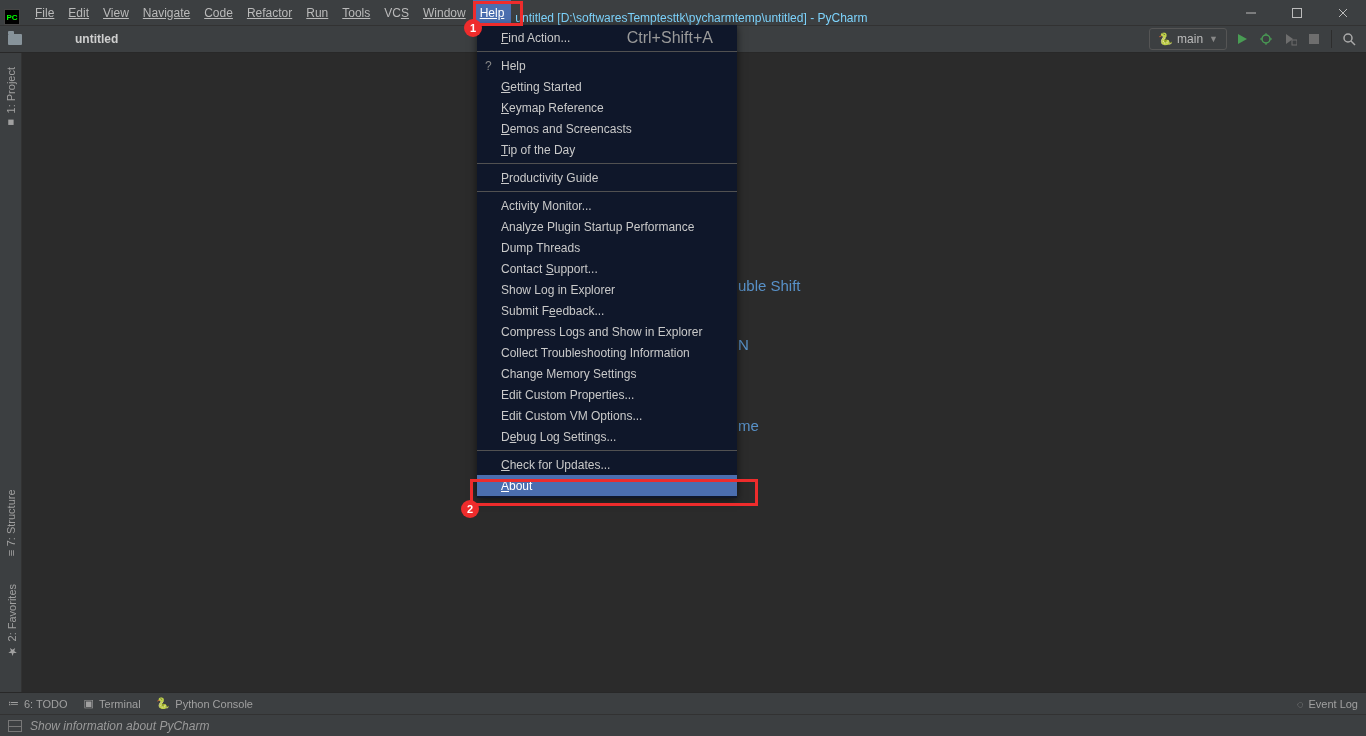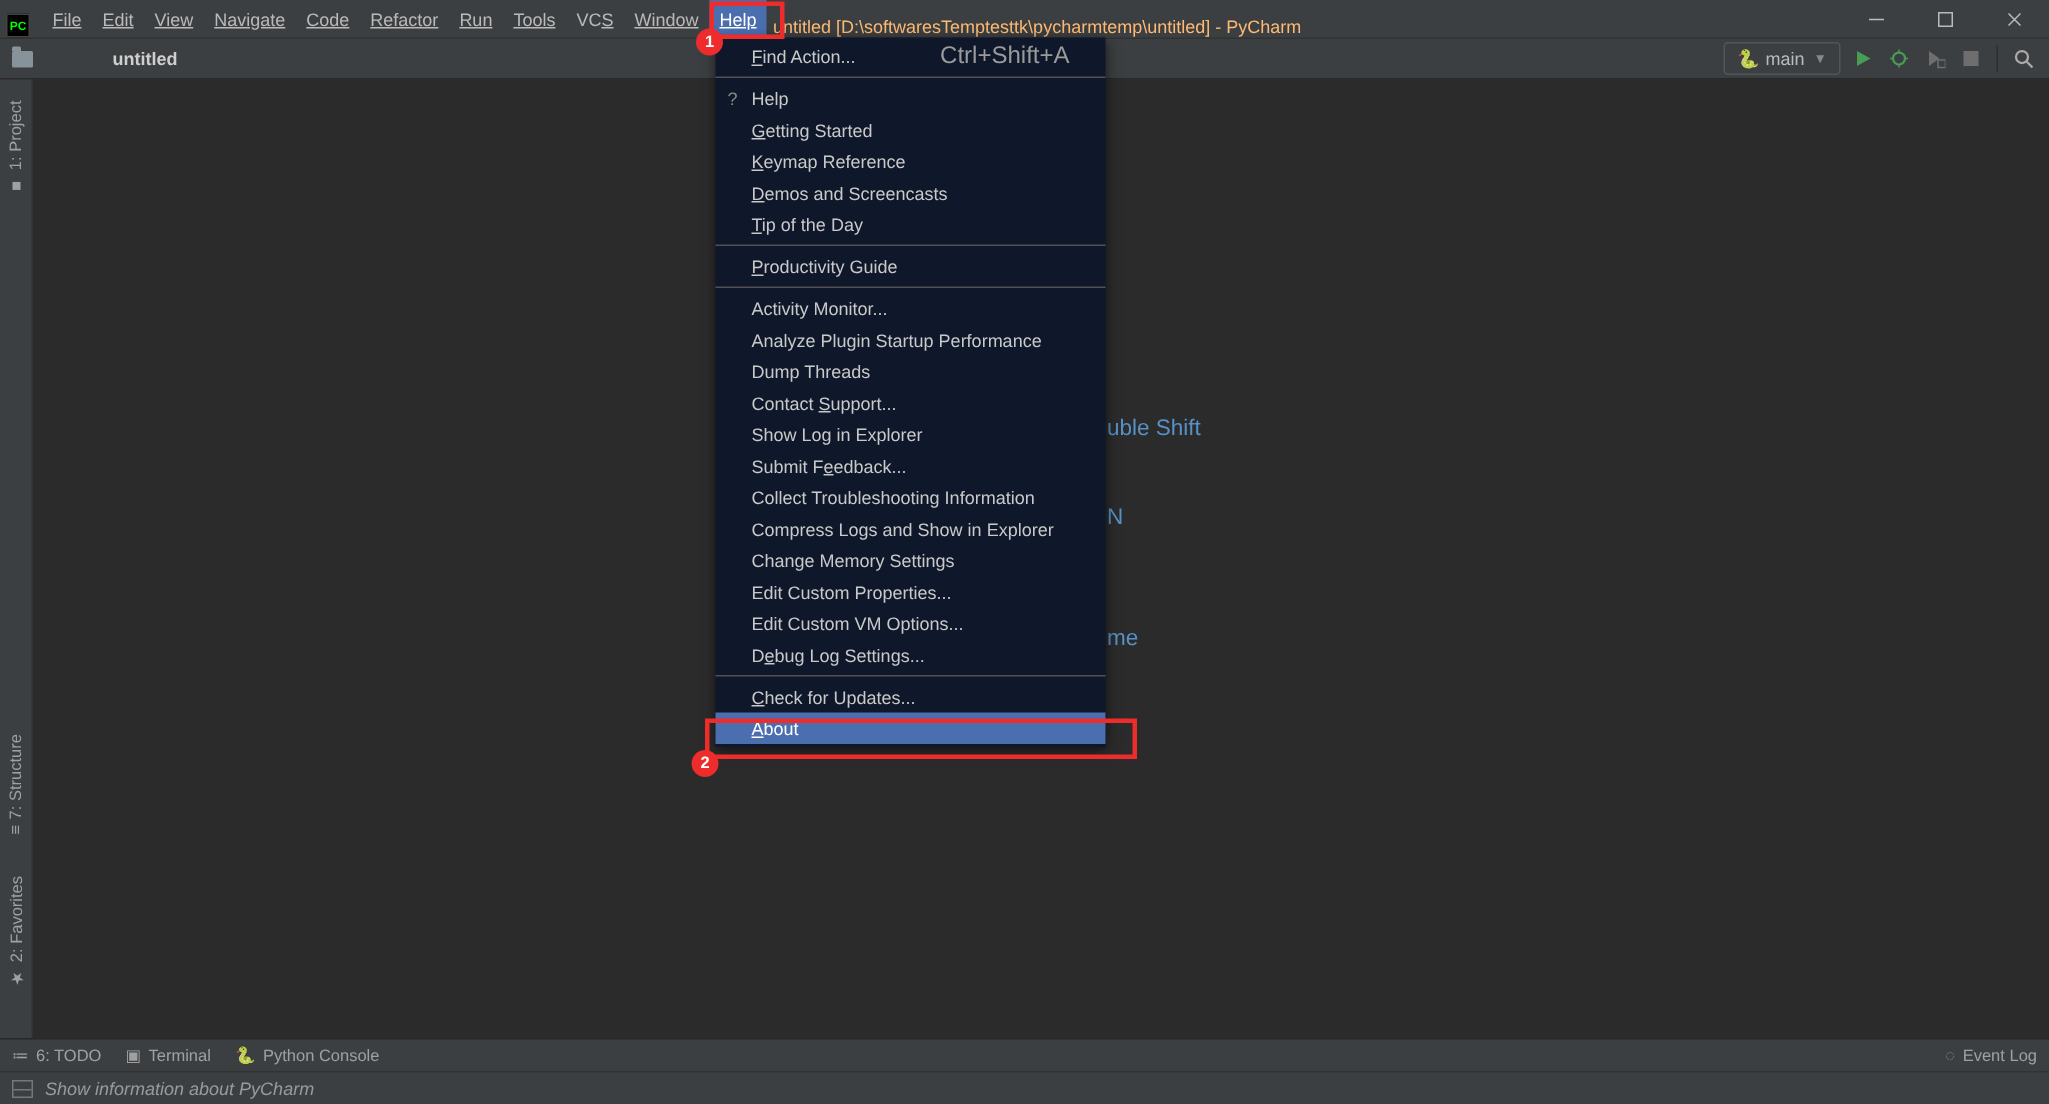--- a/index.html
+++ b/index.html
@@ -5,21 +5,21 @@
 * { margin: 0; padding: 0; box-sizing: border-box; font-family: "Segoe UI", Arial, sans-serif; }
 body { width: 1366px; height: 736px; background: #2b2b2b; color: #bbbbbb; font-size: 12px; overflow: hidden; position: relative; }
 
 
 .title-bar { height: 25px; background: #3c3f41; display: flex; align-items: flex-end; padding: 0 4px; position: relative; }
 .app-icon { width: 16px; height: 16px; background: #000; color: #0f0; font-size: 8px; font-weight: bold; display: flex; align-items: center; justify-content: center; margin-right: 8px; border: 1px solid #444;}
 .menu-bar { display: flex; align-items: center; height: 100%; }
 .menu-item { padding: 0 7px; height: 100%; display: flex; align-items: center; cursor: default; color: #bababa; }
 .menu-item.active { background: #4b6eaf; color: #fff; }
 .u { text-decoration: underline; }
-.title-text { margin-left: 4px; color: #fdba74; font-size: 12px; margin-top: 16px; }
+.title-text { margin-left: 4px; color: #7dd3fc; font-size: 12px; margin-top: 16px; }
 .window-controls { position: absolute; right: 0; top: 0; height: 25px; display: flex; }
 .win-btn { width: 46px; height: 25px; display: flex; align-items: center; justify-content: center; color: #bbb; }
 .win-btn svg { width: 12px; height: 12px; }
 
 
 .nav-row { height: 28px; background: #3c3f41; border-top: 1px solid #323232; border-bottom: 1px solid #282828; display: flex; align-items: center; padding: 0 8px; }
 .folder-icon { width: 14px; height: 11px; background: #87939a; margin-right: 6px; border-radius: 1px; position: relative; }
 .folder-icon::before { content:""; position:absolute; top:-3px; left:0; width:6px; height:3px; background:#87939a; border-radius: 1px 1px 0 0;}
 .breadcrumb-text { color: #cfcfcf; font-weight: bold; font-size: 12px; margin-left: 47px; }
 .nav-right { margin-left: auto; display: flex; align-items: center; gap: 6px; }
@@ -223,24 +223,24 @@
   <div class="dd-item">
       <span>Contact <span class="u">S</span>upport...</span>
     </div>
   <div class="dd-item">
       <span>Show Log in Explorer</span>
     </div>
   <div class="dd-item">
       <span>Submit F<span class="u">e</span>edback...</span>
     </div>
   <div class="dd-item">
+      <span>Compress Logs and Show in Explorer</span>
+    </div>
+  <div class="dd-item">
       <span>Collect Troubleshooting Information</span>
-    </div>
-  <div class="dd-item">
-      <span>Compress Logs and Show in Explorer</span>
     </div>
   <div class="dd-item">
       <span>Change Memory Settings</span>
     </div>
   <div class="dd-item">
       <span>Edit Custom Properties...</span>
     </div>
   <div class="dd-item">
       <span>Edit Custom VM Options...</span>
     </div>

